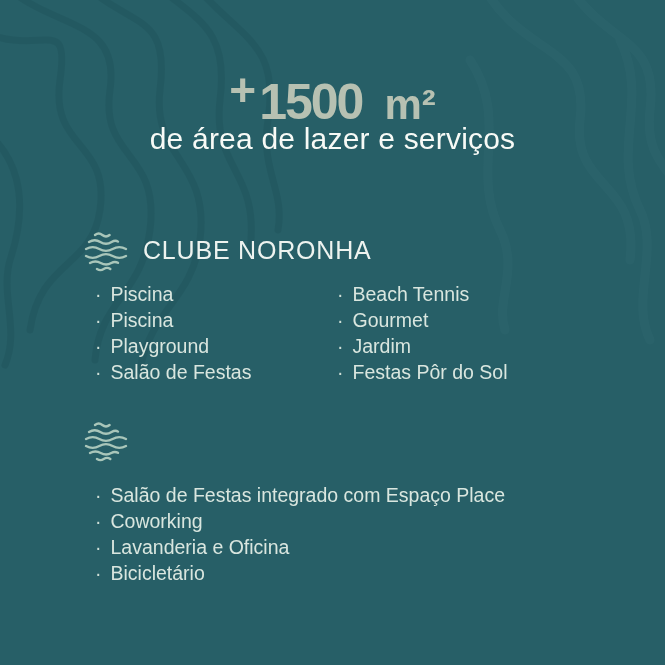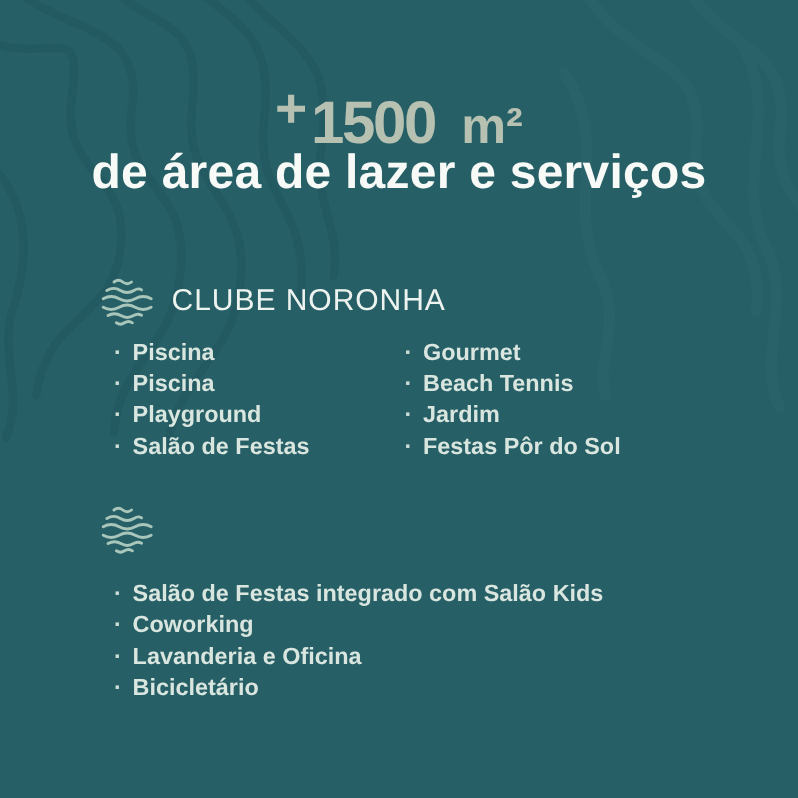--- a/index.html
+++ b/index.html
@@ -12,38 +12,38 @@
   .headline{
     position:absolute;top:38px;left:0;width:665px;
     display:flex;justify-content:center;align-items:baseline;
     color:#b7c1b2;
   }
   .headline .plus{font-size:46px;font-weight:700;position:relative;top:-13px;margin-right:3px;}
   .headline .num{font-size:50px;font-weight:700;letter-spacing:-2px;line-height:72px;margin-top:28px;}
   .headline .unit{font-size:42px;font-weight:700;margin-left:22px;}
   .subtitle{
     position:absolute;top:122px;left:0;width:665px;text-align:center;
-    color:#f7faf6;font-size:40px;font-weight:700;letter-spacing:0.2px;
+    color:#f7faf6;font-size:30px;font-weight:400;letter-spacing:0.2px;
   }
   .section-header{
     position:absolute;left:84px;display:flex;align-items:center;gap:15px;
   }
   .section-header.s1{top:228px;}
   .section-header.s2{top:418px;}
   .section-title{
     color:#edf3ef;font-size:25px;font-weight:400;letter-spacing:0.8px;
   }
   ul.amenity-list{
     position:absolute;margin:0;padding:0;list-style:none;
   }
   ul.l1a{top:281px;left:95px;}
   ul.l1b{top:281px;left:337px;}
   ul.l2{top:482px;left:95px;}
   ul.amenity-list li{
-    color:#d9e6df;font-size:19.5px;line-height:26px;font-weight:700;
+    color:#d9e6df;font-size:19.5px;line-height:26px;font-weight:400;
     white-space:nowrap;
   }
   ul.amenity-list .b{margin-right:9px;color:#cfdfd7;}
   .waves-icon{flex:0 0 auto;display:block;}
 </style>
 </head>
 <body>
 
 <div class="canvas">
 
@@ -85,39 +85,39 @@
     <span class="section-title">CLUBE NORONHA</span>
   </div>
 
   <ul class="amenity-list l1a">
     <li><span class="b">·</span><span>Piscina</span></li>
     <li><span class="b">·</span><span>Piscina</span></li>
     <li><span class="b">·</span><span>Playground</span></li>
     <li><span class="b">·</span><span>Salão de Festas</span></li>
   </ul>
   <ul class="amenity-list l1b">
+    <li><span class="b">·</span><span>Beach Tennis</span></li>
     <li><span class="b">·</span><span>Gourmet</span></li>
-    <li><span class="b">·</span><span>Beach Tennis</span></li>
     <li><span class="b">·</span><span>Jardim</span></li>
     <li><span class="b">·</span><span>Festas Pôr do Sol</span></li>
   </ul>
 
   <div class="section-header s2">
     <svg class="waves-icon" width="44" height="44" viewBox="0 0 44 44" aria-hidden="true">
       <g fill="none" stroke="#a9c6ba" stroke-width="2.4" stroke-linecap="round">
         <path d="M11,7 c2.6,-2 4.8,-2 7.3,0 c2.6,2 4.8,2 7.3,0"></path>
         <path d="M5,14 c4,-2.4 7.4,-2.4 11.3,0 c4,2.4 7.4,2.4 11.3,0 c2.6,-1.6 4.8,-1.6 6.4,-0.4"></path>
         <path d="M2,21 c4.7,-2.6 8.7,-2.6 13.3,0 c4.7,2.6 8.7,2.6 13.3,0 c4.7,-2.6 8.7,-2.6 13.4,0"></path>
         <path d="M2,28 c4.7,2.6 8.7,2.6 13.3,0 c4.7,-2.6 8.7,-2.6 13.3,0 c4.7,2.6 8.7,2.6 13.4,0"></path>
         <path d="M6,35 c3.8,-2.2 7,-2.2 10.7,0 c3.8,2.2 7,2.2 10.6,0 c2.4,-1.4 4.4,-1.5 6.7,-0.2"></path>
         <path d="M13,41 c2.4,1.6 4.4,1.6 6.7,0 c2.4,-1.6 4.4,-1.6 6.6,0"></path>
       </g>
     </svg>
   </div>
 
   <ul class="amenity-list l2">
-    <li><span class="b">·</span><span>Salão de Festas integrado com Salão Kids</span></li>
+    <li><span class="b">·</span><span>Salão de Festas integrado com Espaço Place</span></li>
     <li><span class="b">·</span><span>Coworking</span></li>
     <li><span class="b">·</span><span>Lavanderia e Oficina</span></li>
     <li><span class="b">·</span><span>Bicicletário</span></li>
   </ul>
 
 </div>
 
 </body></html>

